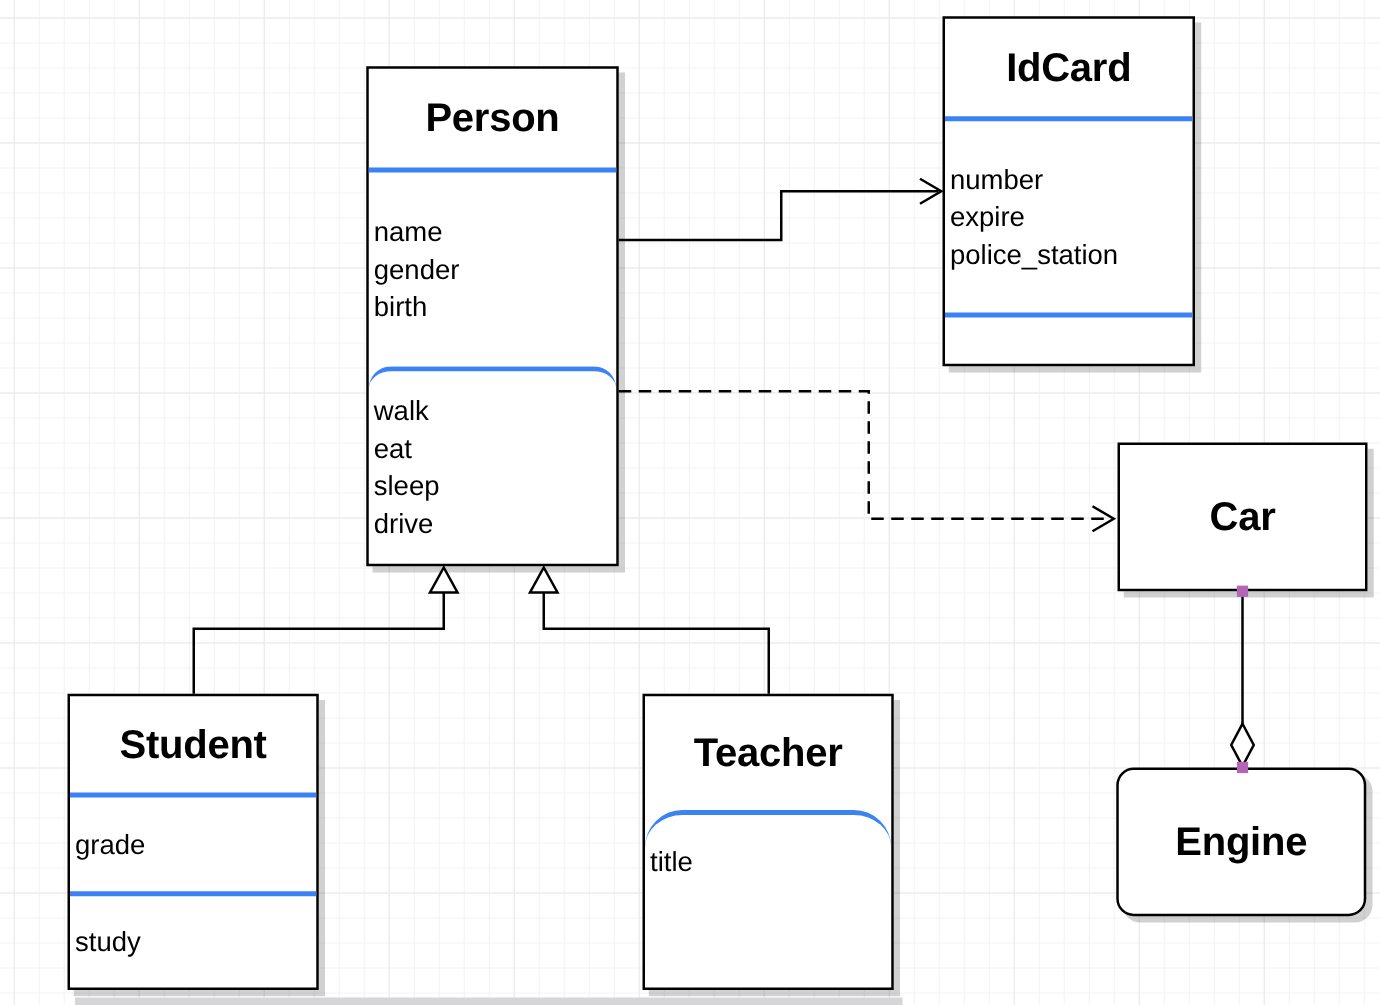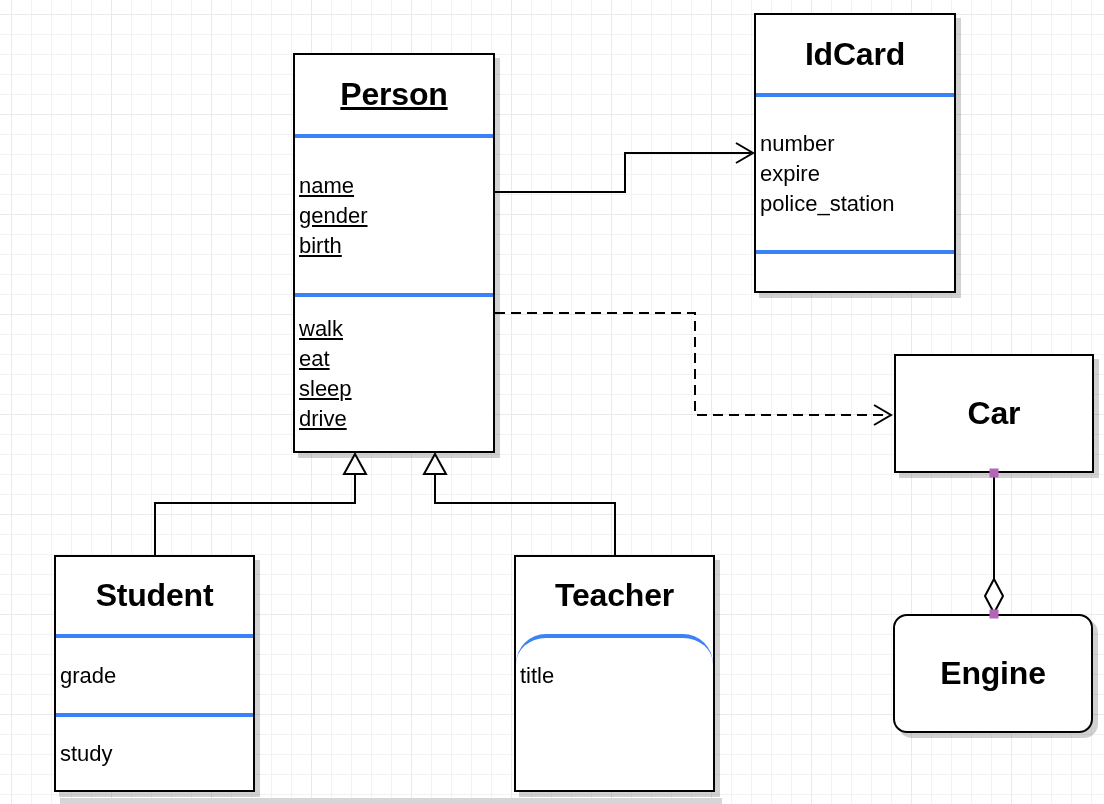--- a/index.html
+++ b/index.html
@@ -100,28 +100,28 @@
     </g>
 
     <g stroke="#000000" stroke-width="2">
       <path d="M994,473 V580"></path>
       <polygon points="994,579 1003,596 994,613 985,596" fill="#ffffff"></polygon>
       <rect x="989.5" y="468.5" width="9" height="9" stroke="none" fill="#b565b5"></rect>
       <rect x="989.5" y="609.5" width="9" height="9" stroke="none" fill="#b565b5"></rect>
     </g>
   </svg>
 
-  <div class="uml-class" style="left:293px; top:53px; width:202px; height:400px;text-decoration:underline;">
+  <div class="uml-class" style="left:293px; top:53px; width:202px; height:400px;">
     <div class="title" style="height:79px;">Person</div>
     <div class="section" style="height:159px;">
       <div>name</div>
       <div>gender</div>
       <div>birth</div>
     </div>
-    <div class="section" style="flex:1;">
+    <div class="section" style="flex:1;border-radius:18px;">
       <div>walk</div>
       <div>eat</div>
       <div>sleep</div>
       <div>drive</div>
     </div>
   </div>
 
   <div class="uml-class" style="left:754px; top:13px; width:202px; height:280px;">
     <div class="title" style="height:78px;">IdCard</div>
     <div class="section" style="height:157px;">
@@ -144,19 +144,19 @@
     <div class="title" style="height:77px;">Student</div>
     <div class="section" style="height:79px;">
       <div>grade</div>
     </div>
     <div class="section" style="flex:1;">
       <div>study</div>
     </div>
   </div>
 
   <div class="uml-class" style="left:514px; top:555px; width:201px; height:237px;">
-    <div class="title" style="height:77px;text-align:center;">Teacher</div>
+    <div class="title" style="height:91px;text-align:center;">Teacher</div>
     <div class="section" style="height:79px;border-radius:30px;">
       <div>title</div>
     </div>
   </div>
 
 </div>
 
 </body></html>

